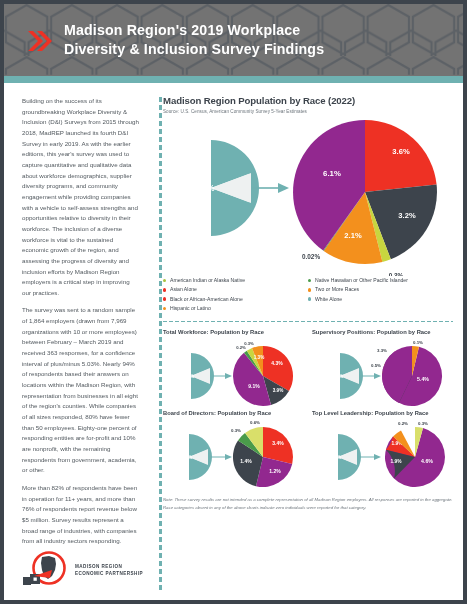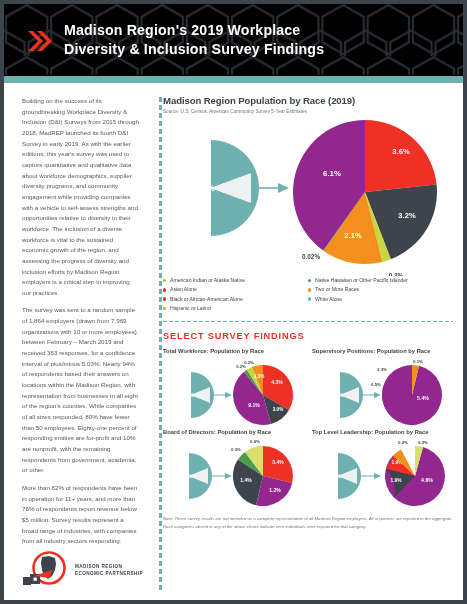--- a/index.html
+++ b/index.html
@@ -14,21 +14,21 @@
     width:467px; height:604px;
     background:#ffffff;
     border:4px solid #3d444c;
     overflow:hidden;
   }
 
   
   .header {
     position:relative;
     height:72px;
-    background:#000000;
+    background:#737373;
     overflow:hidden;
   }
   .hex-bg {
     position:absolute; inset:0;
     opacity:.55;
   }
   .header-inner {
     position:relative;
     display:flex; align-items:center;
     height:100%;
@@ -236,21 +236,21 @@
         </div>
         <div class="logo-text">MADISON REGION
 ECONOMIC PARTNERSHIP</div>
       </div>
     </div>
 
     <div class="divider"></div>
 
     <div class="col-right">
 
-      <div class="r-title">Madison Region Population by Race (2019)</div>
+      <div class="r-title">Madison Region Population by Race (2022)</div>
       <div class="r-source">Source: U.S. Census, American Community Survey 5-Year Estimates</div>
 
       <div class="mainchart">
         <svg width="290" height="160" viewBox="0 0 290 160">
 
           <g>
             <path d="M48,72 L48,24 A48,48 0 1 1 48,120 Z
                      M48,72 L86,58 L86,86 Z" fill="#6fb1b1" fill-rule="evenodd"></path>
             <path d="M48,72 L88,57 L88,87 Z" fill="#eef1f1"></path>
             <text x="40" y="75" fill="#ffffff" font-size="8.2" font-weight="bold" text-anchor="middle">84.6%</text>
@@ -314,21 +314,20 @@
           </div>
           <div class="legend-item">
             <span class="legend-dot" style="background:#6fb1b1"></span>
             <span>White Alone</span>
           </div>
         </div>
       </div>
 
       <div class="dash-rule"></div>
 
-      <div class="ssf-head">SELECT SURVEY FINDINGS</div>
 
       <div class="grid2">
 
         <div>
           <div class="sub-title">Total Workforce: Population by Race</div>
           <div class="mini">
             <svg width="140" height="74" viewBox="0 0 140 74">
               <g>
                 <path d="M28,40 L28,17 A23,23 0 1 1 28,63 Z M28,40 L46,33 L46,47 Z" fill="#6fb1b1" fill-rule="evenodd"></path>
                 <path d="M28,40 L47,32 L47,48 Z" fill="#eef1f1"></path>

